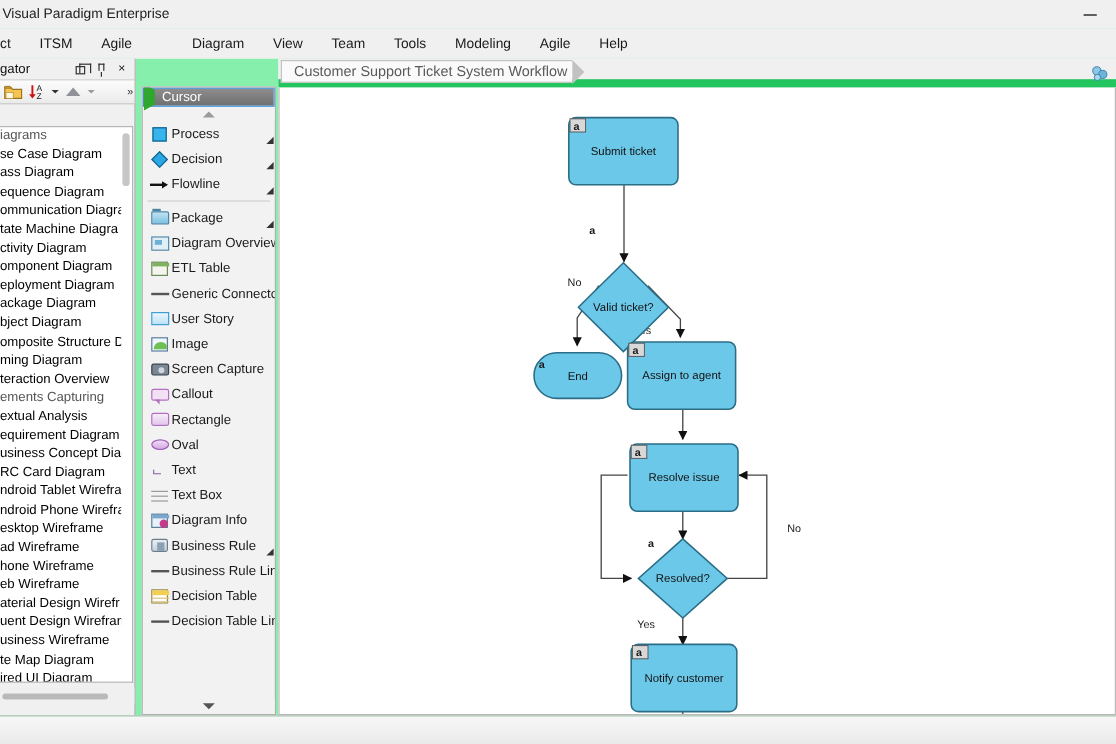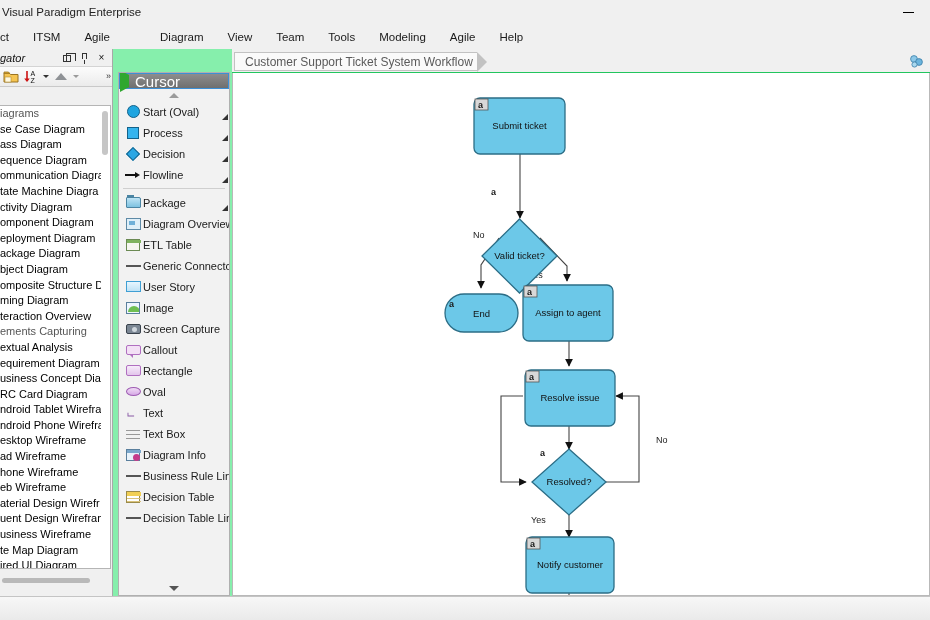--- a/index.html
+++ b/index.html
@@ -56,21 +56,21 @@
     position: absolute; left: 0; top: 49px; width: 113px; height: 547px;
     background: #f0f0f0;
     border-right: 1px solid #a8a8a8;
   }
   .dock-header {
     height: 17px; display: flex; align-items: center;
     background: #f0f0f0;
     font-size: 11px; color: #111;
     padding-left: 0px;
   }
-  .dock-header .dock-title { flex: 1; white-space: nowrap; font-style: italic; }
+  .dock-header .dock-title { flex: 1; white-space: nowrap; }
   .dock-header .dock-ctrls { display: flex; gap: 6px; padding-right: 5px; align-items: center; }
   .dock-ctrl { width: 11px; height: 11px; position: relative; }
   .icon-float { border: 1px solid #333; width: 8px; height: 7px; position: absolute; left: 1px; top: 3px; }
   .icon-float:after {
     content:""; position:absolute; left:2px; top:-3px; width:8px; height:7px;
     border:1px solid #333; border-bottom: none; background: transparent;
   }
   .icon-pin {
     position: absolute; left: 3px; top: 1px; width: 5px; height: 6px;
     border: 1px solid #333; border-bottom: none;
@@ -137,21 +137,21 @@
     position: absolute; left: 118px; top: 72px; width: 112px; height: 524px;
     background: #f2f2f2;
     border: 1px solid #b0b0b0;
     overflow: hidden;
   }
   .pal-selected {
     height: 16px; margin: 0; display: flex; align-items: center;
     background: linear-gradient(#8d8d8d,#6f6f6f);
     border: 1px solid #3c8fd6; position: relative;
   }
-  .pal-selected .pal-label { color: #fff; font-size: 15px; padding-left: 6px; }
+  .pal-selected .pal-label { color: #fff; font-size: 11px; padding-left: 6px; }
   .pal-scrollup {
     height: 12px; display: flex; align-items: center; justify-content: center;
     background: #f2f2f2;
   }
   .pal-scrolldown {
     position: absolute; left: 0; bottom: 0; width: 110px; height: 13px;
     display: flex; align-items: center; justify-content: center;
     background: #f2f2f2;
   }
   .tri-up { width:0;height:0;border-left:5px solid transparent;border-right:5px solid transparent;border-bottom:5px solid #9b9b9b;}
@@ -210,22 +210,22 @@
   .s-dtable:after { content:""; position:absolute; left:0;top:6px;width:14px;height:1px;background:#d9c27a;box-shadow:0 3px 0 #d9c27a;}
   .s-cursor { width:0;height:0;border-top:5px solid transparent;border-bottom:5px solid transparent;border-left:9px solid #2fa72f; }
 
   
   .editor {
     position: absolute; left: 232px; top: 49px; right: 0; bottom: 24px;
     background: #f0f0f0;
   }
   .tabbar {
     position: relative; height: 24px; background: #f0f0f0;
-    border-bottom: 1px solid #22c55e;
-    display: flex; align-items: flex-start;
+    border-bottom: 7px solid #22c55e;
+    display: flex; align-items: center;
   }
   .doc-tab {
     height: 19px; margin-top: 3px; margin-left: 2px;
     display: flex; align-items: center;
     padding: 0 4px 0 10px;
     background: #fafafa;
     border: 1px solid #c2c2c2; border-right: none;
     font-size: 12px; color: #5a5a5a; white-space: nowrap;
     position: relative;
   }
@@ -385,27 +385,20 @@
       <span class="pal-ico"><span class="s-cursor"></span></span>
       <span class="pal-label">Cursor</span>
       <span class="pal-more"></span>
     </div>
     <div class="pal-scrollup">
         <span class="tri-up"></span>
       </div>
     <div id="palette-items">
         <div class="pal-item">
           <span class="pal-ico">
-            <span class="s-circle"></span>
-          </span>
-          <span class="pal-label">Start (Oval)</span>
-          <span class="pal-more"></span>
-        </div>
-        <div class="pal-item">
-          <span class="pal-ico">
             <span class="s-square"></span>
           </span>
           <span class="pal-label">Process</span>
           <span class="pal-more"></span>
         </div>
         <div class="pal-item">
           <span class="pal-ico">
             <span class="s-diamond"></span>
           </span>
           <span class="pal-label">Decision</span>
@@ -490,20 +483,27 @@
           <span class="pal-ico">
             <span class="s-textbox"></span>
           </span>
           <span class="pal-label">Text Box</span>
         </div>
         <div class="pal-item">
           <span class="pal-ico">
             <span class="s-info"></span>
           </span>
           <span class="pal-label">Diagram Info</span>
+        </div>
+        <div class="pal-item">
+          <span class="pal-ico">
+            <span class="s-brule"></span>
+          </span>
+          <span class="pal-label">Business Rule</span>
+          <span class="pal-more"></span>
         </div>
         <div class="pal-item">
           <span class="pal-ico">
             <span class="s-line"></span>
           </span>
           <span class="pal-label">Business Rule Link</span>
         </div>
         <div class="pal-item">
           <span class="pal-ico">
             <span class="s-dtable"></span>

